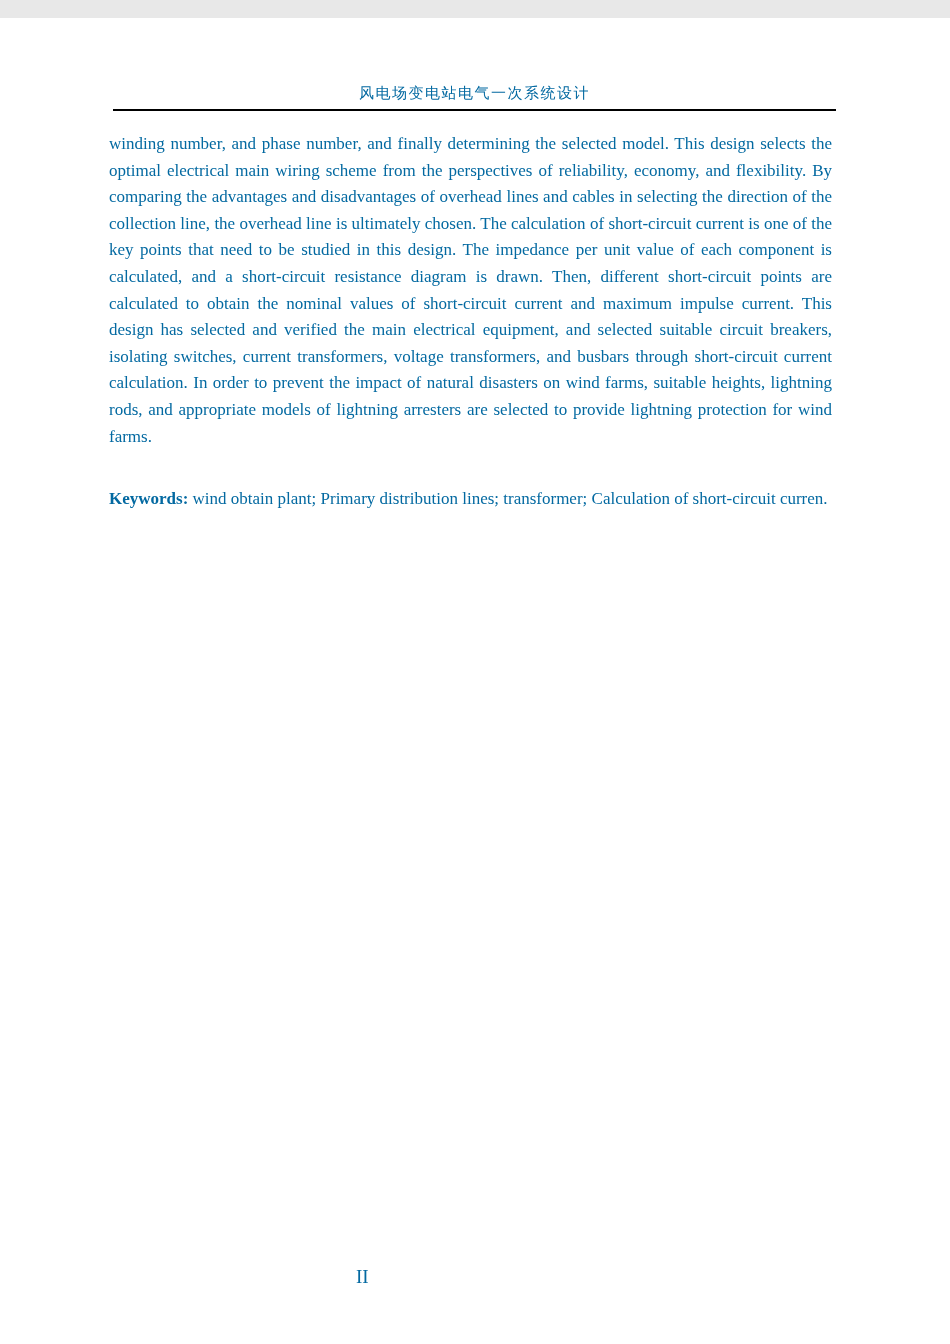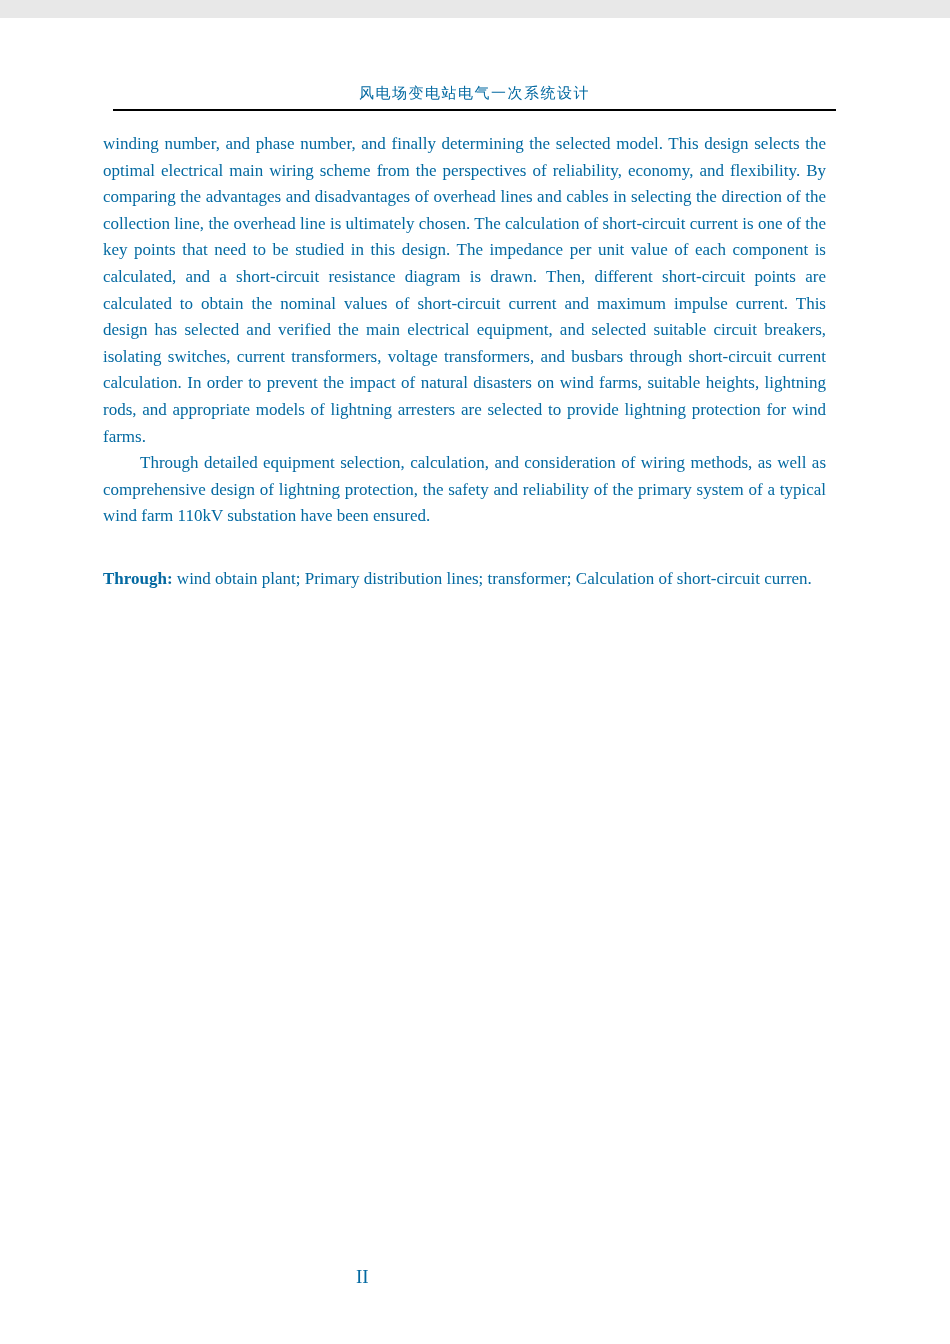--- a/index.html
+++ b/index.html
@@ -32,21 +32,21 @@
     display: inline-block;
     padding-bottom: 6px;
   }
   .header-rule {
     border-bottom: 2px solid #000000;
     width: 100%;
     height: 0;
   }
   .content {
     position: absolute;
-    left: 103px;
+    left: 109px;
     width: 723px;
     top: 113px;
   }
   .para {
     margin: 0;
     font-size: 17px;
     line-height: 26.6px;
     text-align: justify;
   }
   .para-indent {
@@ -75,20 +75,19 @@
 <div class="page">
 
   <div class="header">
     <div class="header-title">风电场变电站电气一次系统设计</div>
     <div class="header-rule"></div>
   </div>
 
   <div class="content">
     <p class="para">winding number, and phase number, and finally determining the selected model. This design selects the optimal electrical main wiring scheme from the perspectives of reliability, economy, and flexibility. By comparing the advantages and disadvantages of overhead lines and cables in selecting the direction of the collection line, the overhead line is ultimately chosen. The calculation of short-circuit current is one of the key points that need to be studied in this design. The impedance per unit value of each component is calculated, and a short-circuit resistance diagram is drawn. Then, different short-circuit points are calculated to obtain the nominal values of short-circuit current and maximum impulse current. This design has selected and verified the main electrical equipment, and selected suitable circuit breakers, isolating switches, current transformers, voltage transformers, and busbars through short-circuit current calculation. In order to prevent the impact of natural disasters on wind farms, suitable heights, lightning rods, and appropriate models of lightning arresters are selected to provide lightning protection for wind farms.</p>
 
-    <p class="para para-indent">Through detailed equipment selection, calculation, and consideration of wiring methods, as well as comprehensive design of lightning protection, the safety and reliability of the primary system of a typical wind farm 110kV substation have been ensured.</p>
 
-    <p class="keywords"><span class="keywords-label">Through:</span><span> wind obtain plant; Primary distribution lines; transformer; Calculation of short-circuit curren.</span></p>
+    <p class="keywords"><span class="keywords-label">Keywords:</span><span> wind obtain plant; Primary distribution lines; transformer; Calculation of short-circuit curren.</span></p>
   </div>
 
   <div class="page-number">II</div>
 
 </div>
 
 </body></html>

